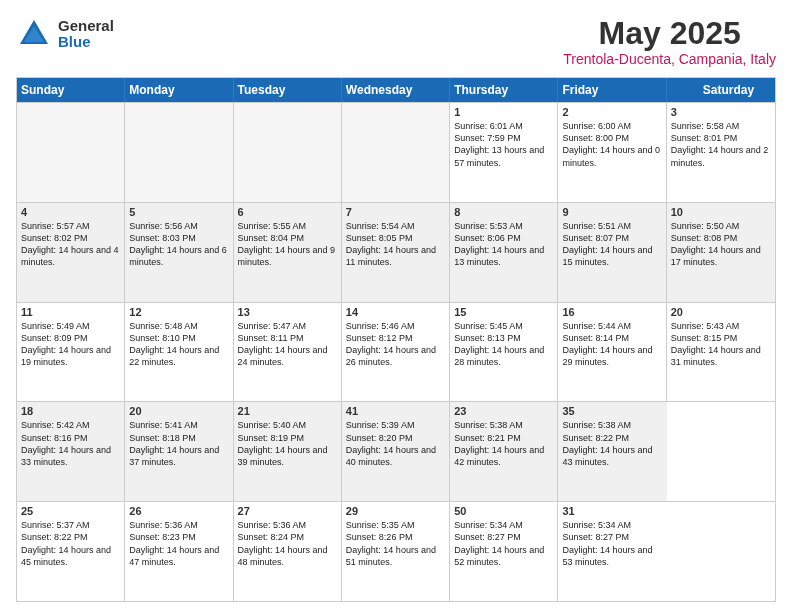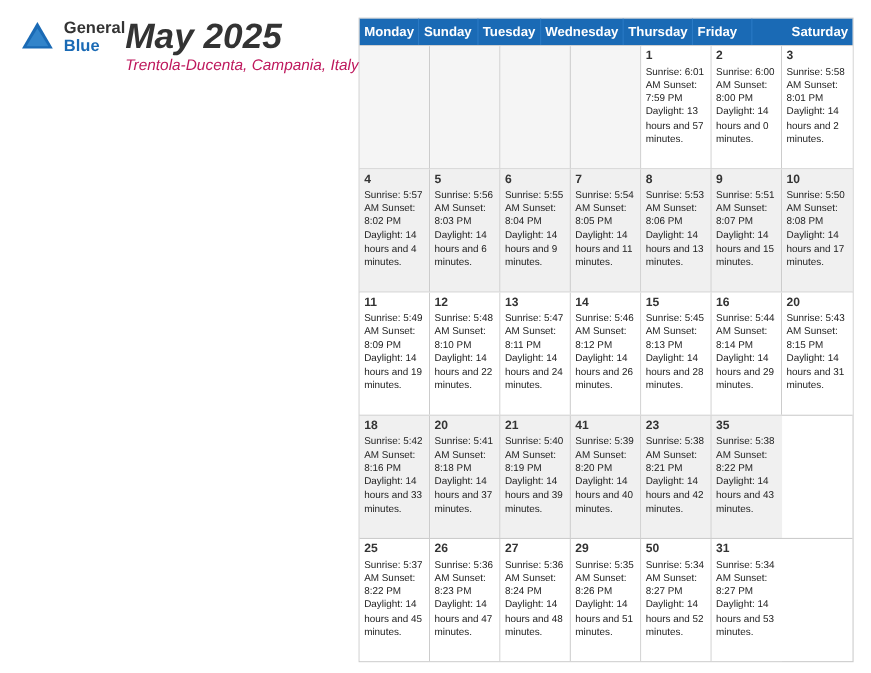--- a/index.html
+++ b/index.html
@@ -8,21 +8,21 @@
       background: #fff;
       width: 792px;
       height: 612px;
       overflow: hidden;
     }
     .page {
       width: 792px;
       height: 612px;
       padding: 16px 16px 10px 16px;
       display: flex;
-      flex-direction: row;
+      flex-direction: column;
     }
     .header {
       display: flex;
       justify-content: space-between;
       align-items: flex-start;
       margin-bottom: 10px;
     }
     .logo {
       display: flex;
       align-items: center;
@@ -41,22 +41,21 @@
     .logo-blue {
       font-size: 15px;
       font-weight: bold;
       color: #1a6ab5;
     }
     .logo-icon {
       width: 36px;
       height: 36px;
     }
     .title-block {
-      text-align: left;
-      font-style: italic;
+      text-align: center;
     }
     .month-title {
       font-size: 32px;
       font-weight: bold;
       color: #333;
       line-height: 1.1;
     }
     .location {
       font-size: 14px;
       color: #be185d;
@@ -131,22 +130,22 @@
       </div>
     </div>
     <div class="title-block">
       <div class="month-title">May 2025</div>
       <div class="location">Trentola-Ducenta, Campania, Italy</div>
     </div>
   </div>
 
   <div class="calendar">
     <div class="cal-header">
-    <div class="cal-header-cell">Monday</div>
-        <div class="cal-header-cell">Sunday</div>
+    <div class="cal-header-cell">Sunday</div>
+        <div class="cal-header-cell">Monday</div>
         <div class="cal-header-cell">Tuesday</div>
         <div class="cal-header-cell">Wednesday</div>
         <div class="cal-header-cell">Thursday</div>
         <div class="cal-header-cell">Friday</div>
         <div class="cal-header-cell">Saturday</div>
       </div>
     <div class="cal-body">
     <div class="cal-row">
           <div class="cal-cell empty"></div>
           <div class="cal-cell empty"></div>

